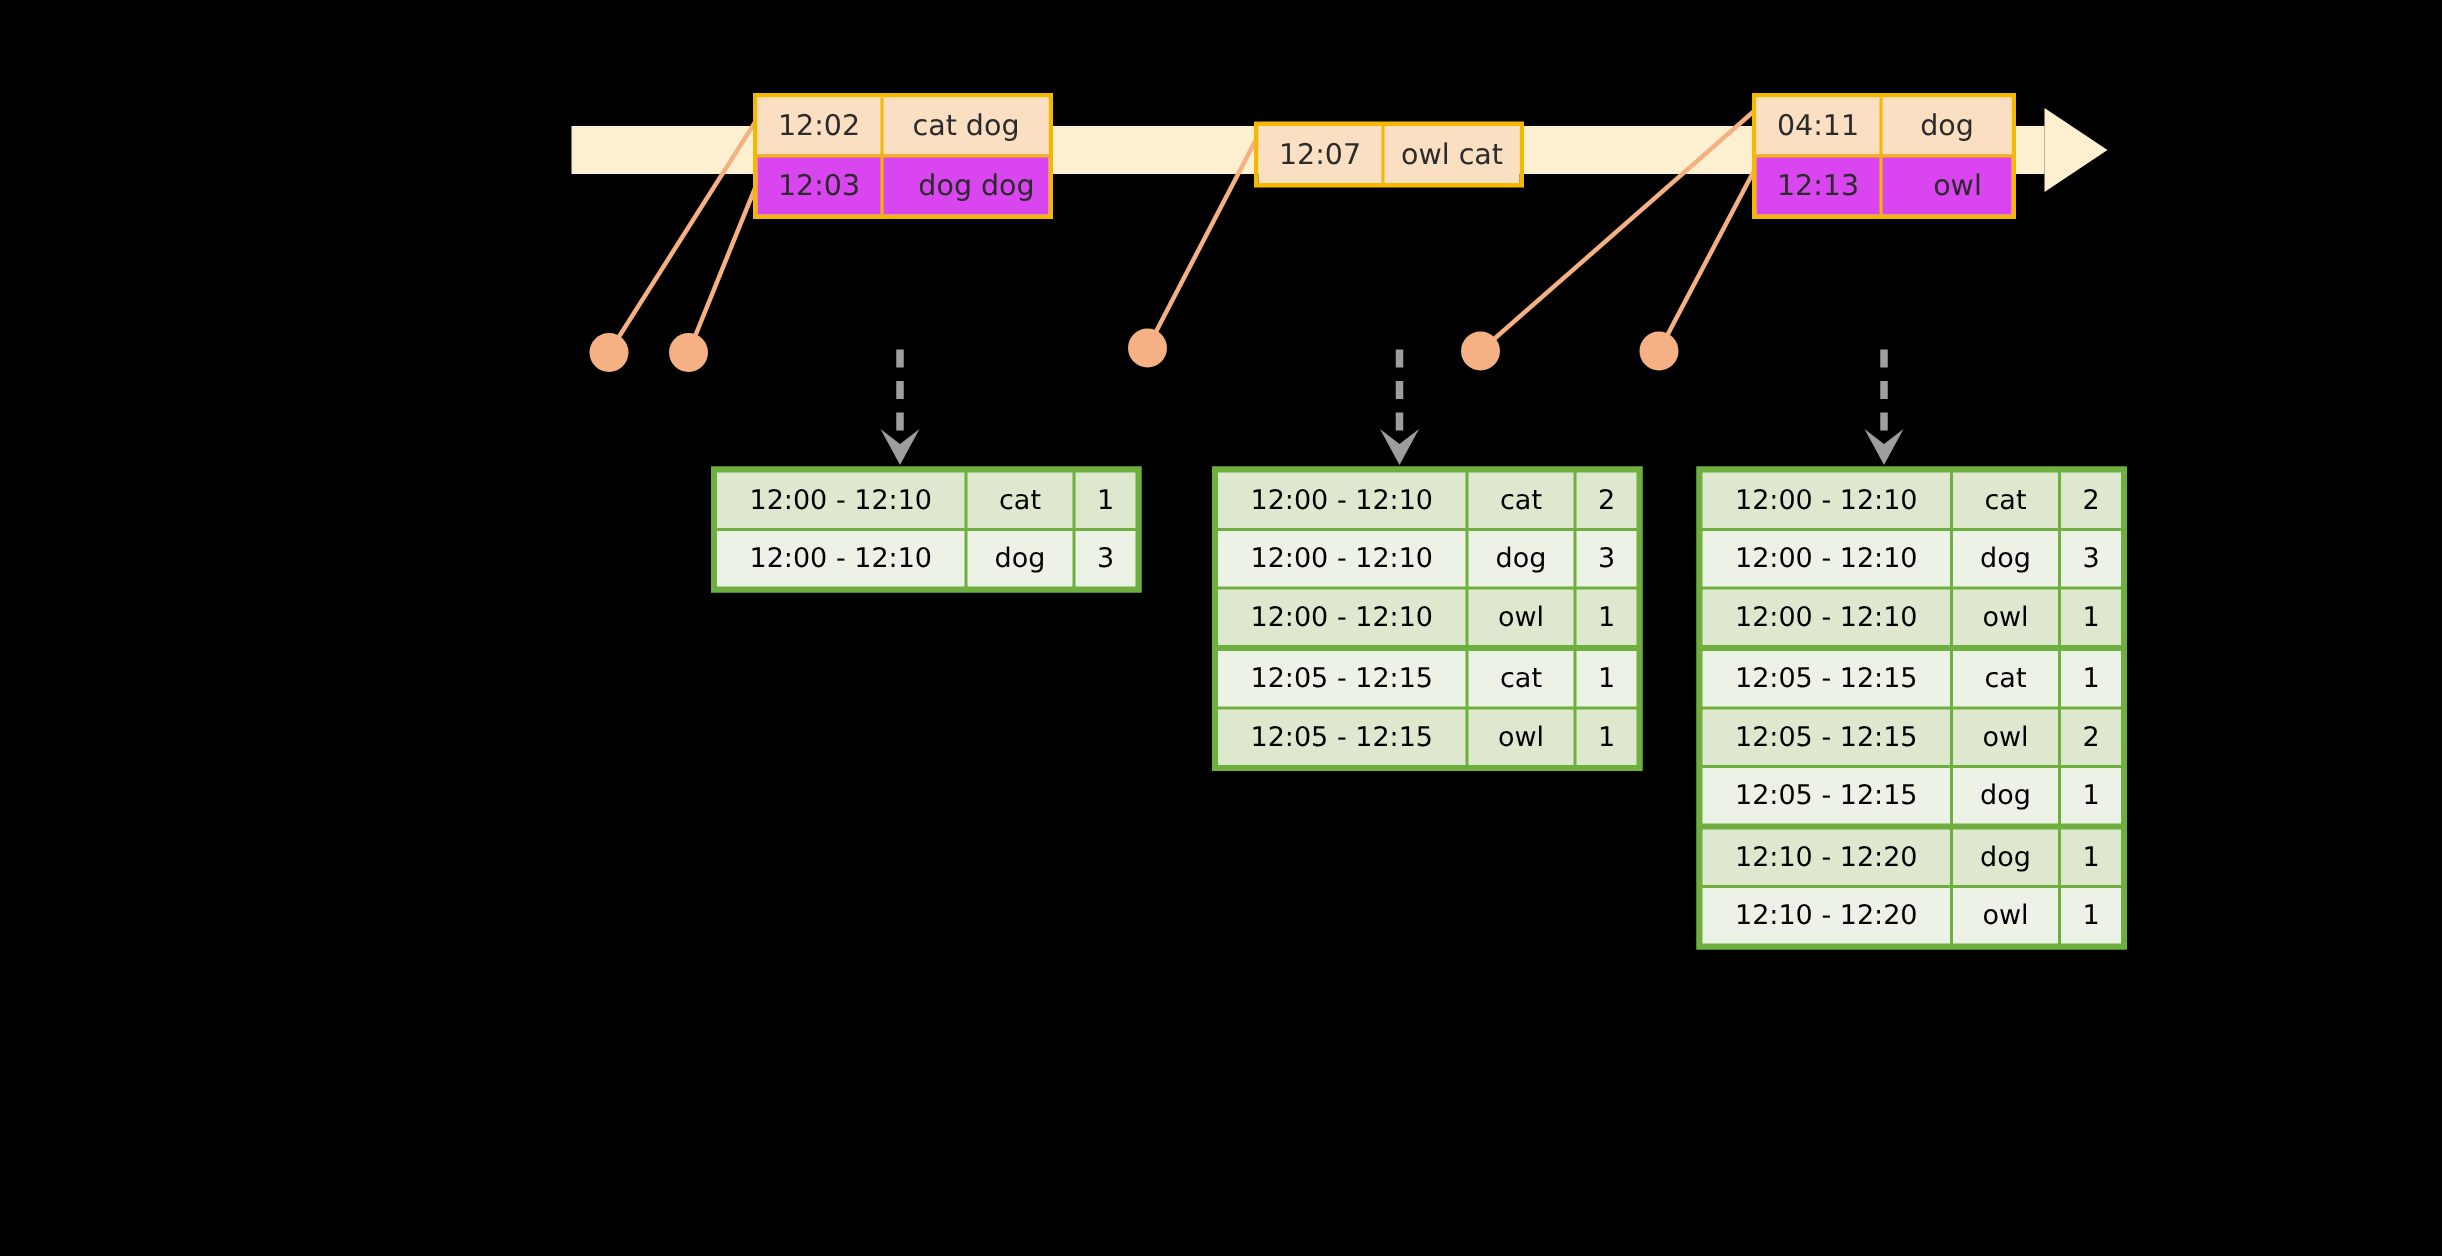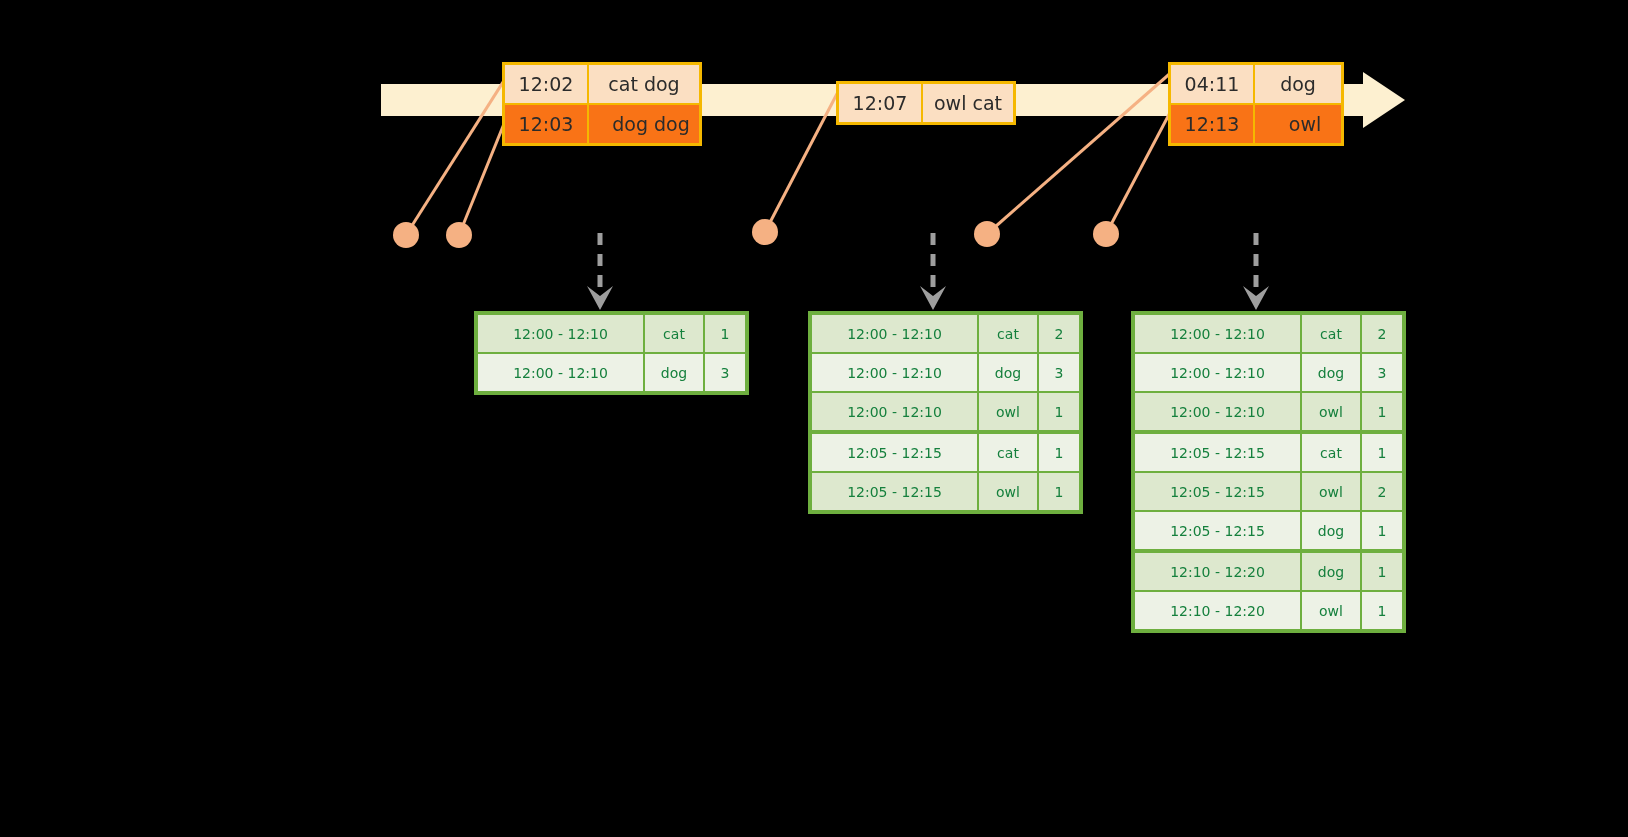--- a/index.html
+++ b/index.html
@@ -34,21 +34,21 @@
   }
   .evt-row {
     display: flex;
     flex-direction: row;
     height: 38px;
   }
   .evt-row + .evt-row {
     border-top: 2px solid #F5B800;
   }
   .evt-row.shade-a { background: #FBDFC2; }
-  .evt-row.shade-b { background: #f97316; gap: 14px; }
+  .evt-row.shade-b { background: #d946ef; gap: 14px; }
   .evt-time {
     width: 84px;
     border-right: 2px solid #F5B800;
     display: flex;
     align-items: center;
     justify-content: center;
     font-size: 19px;
     color: #2b2b2b;
     box-sizing: border-box;
   }
@@ -75,28 +75,28 @@
     display: flex;
     flex-direction: row;
     height: 37px;
   }
   .res-row + .res-row { margin-top: 2px; }
   .res-row.grp-sep { margin-top: 4px; }
   .res-cell {
     display: flex;
     align-items: center;
     justify-content: center;
-    font-size: 14px;
-    color: #15803d;
+    font-size: 18px;
+    color: #000000;
     box-sizing: border-box;
     background: #DDE8CE;
   }
   .res-row.alt .res-cell { background: #EDF2E6; }
   .res-cell.c-window { width: 165px; }
-  .res-cell.c-key { width: 58px; margin-left: 2px; }
+  .res-cell.c-key { width: 70px; margin-left: 2px; }
   .res-cell.c-val { width: 40px; margin-left: 2px; }
 </style>
 </head>
 <body>
 
 <div id="stage">
 
   <svg class="layer">
     <g id="timeline-bar-group">
         <rect x="381" y="84" width="982" height="32" fill="#FDF0D0"></rect>

